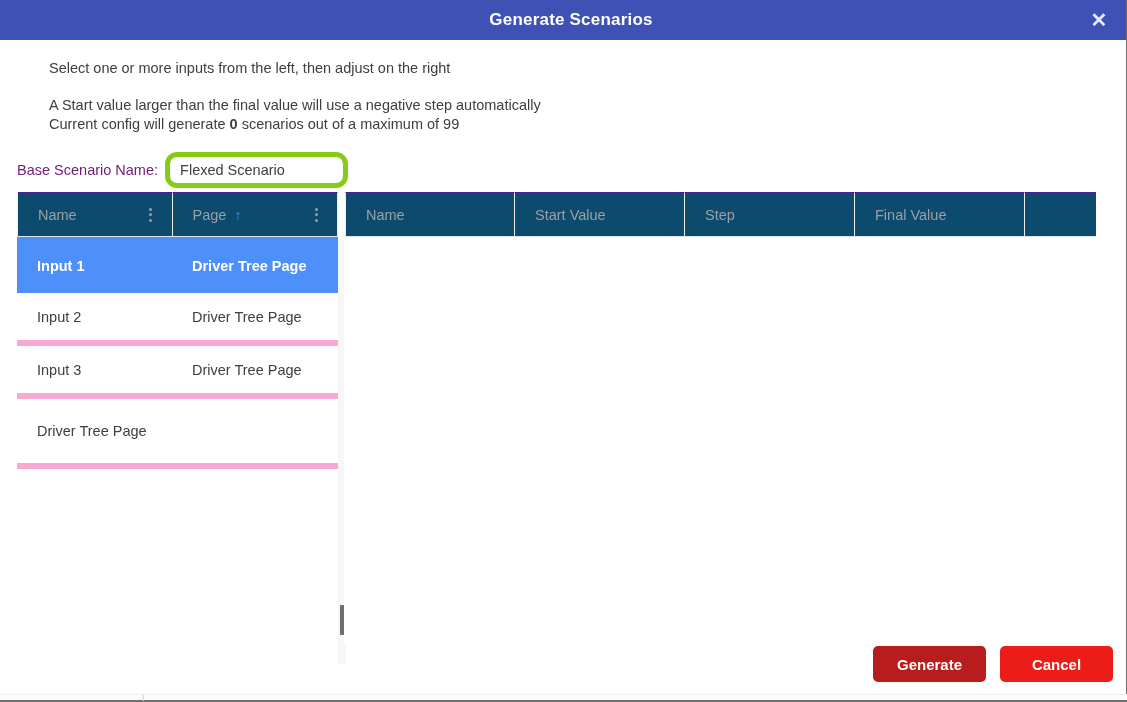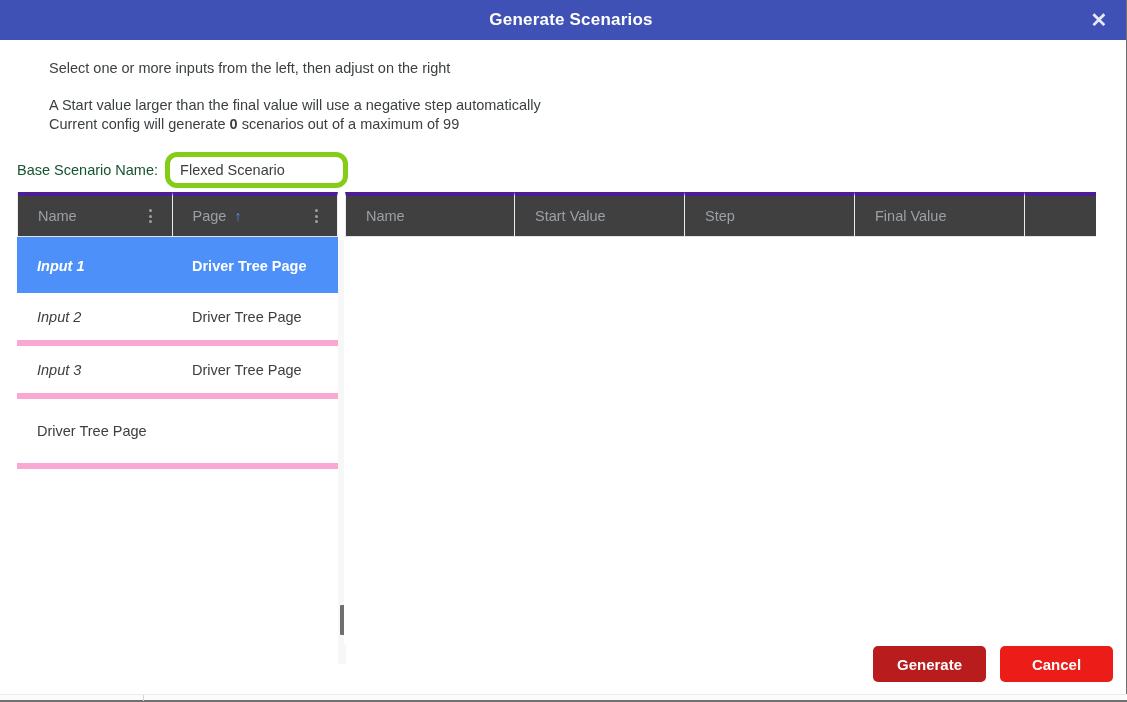--- a/index.html
+++ b/index.html
@@ -80,21 +80,21 @@
   
   .base-row {
     display: flex;
     align-items: center;
     padding-left: 17px;
     margin-top: 20px;
     height: 36px;
   }
   .base-label {
     font-size: 14.5px;
-    color: #14532d;
+    color: #701a75;
     margin-right: 7px;
   }
   .base-input {
     width: 183px;
     height: 36px;
     box-sizing: border-box;
     border: 5px solid #84cc16;
     background: #fff;
     font-family: "Liberation Sans", sans-serif;
     font-size: 14.5px;
@@ -116,26 +116,26 @@
     display: flex;
     height: 45px;
     background: #fafafa;
     box-sizing: border-box;
   }
   .hcell {
     display: flex;
     align-items: center;
     box-sizing: border-box;
     border-right: 1px solid #ececec;
-    border-top: 4px solid #4c1d95;
+    border-top: 1px solid #4c1d95;
     border-bottom: 1px solid #e4e4e4;
     padding-left: 20px;
     font-size: 14.5px;
     color: #9aa0a6;
-    background: #404040;
+    background: #0c4a6e;
     position: relative;
   }
   .sort-arrow {
     color: #4d90fa;
     font-size: 14px;
     margin-left: 8px;
     font-weight: bold;
     line-height: 1;
   }
   .kebab {
@@ -187,21 +187,20 @@
   .row.selected {
     background: #4d90fa;
     color: #ffffff;
     font-weight: bold;
     border-bottom: 1px solid #4d90fa;
   }
   .row .c-name {
     width: 155px;
     padding-left: 20px;
     box-sizing: border-box;
-    font-style: italic;
   }
   .row .c-page {
     width: 166px;
     padding-left: 20px;
     box-sizing: border-box;
   }
   .row.tall { min-height: 70px; }
 
   
   .v-scroll-track {

